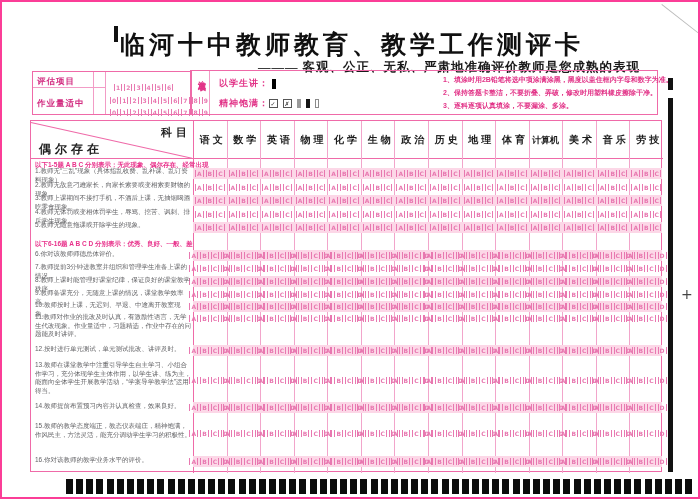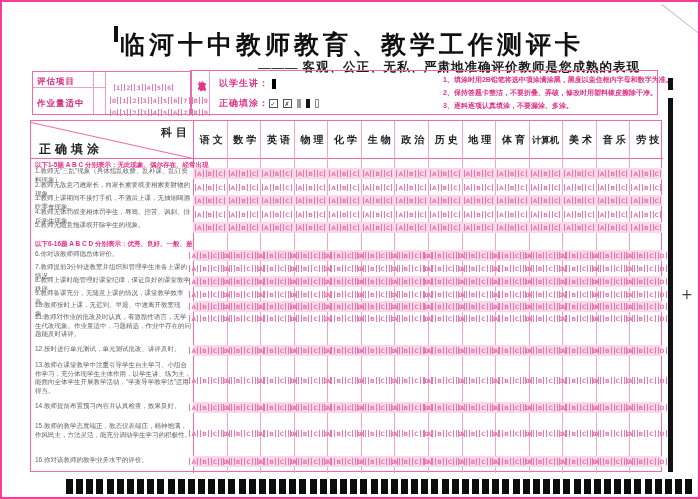--- a/index.html
+++ b/index.html
@@ -65,31 +65,31 @@
     <div class="digit-line" id="class-digits-2" style="left:76px;top:29px;"><span class="bubble">0</span><span class="bubble">1</span><span class="bubble">2</span><span class="bubble">3</span><span class="bubble">4</span><span class="bubble">5</span><span class="bubble">6</span><span class="bubble">7</span><span class="bubble">8</span><span class="bubble">9</span></div>
   </div>
 
   <div id="notice" class="abs">
     <div id="notice-label">注意事项</div>
     <div id="notice-vline"></div>
     <div class="fill-label" style="left:28px;top:6px;">
       <span>以学生讲：</span><span class="correct-bar"></span>
     </div>
     <div class="fill-label" style="left:28px;top:26px;">
-      <span>正确填涂：</span><span id="wrong-marks"><span class="mk mk-box">✓</span><span class="mk mk-box">✗</span><span class="mk mk-half"></span><span class="mk mk-solid"></span><span class="mk mk-empty"></span></span>
+      <span>精神饱满：</span><span id="wrong-marks"><span class="mk mk-box">✓</span><span class="mk mk-box">✗</span><span class="mk mk-half"></span><span class="mk mk-solid"></span><span class="mk mk-empty"></span></span>
     </div>
     <div id="notice-instructions"></div>
   <div class="instr" style="top: 4px;">1、填涂时用2B铅笔将选中项涂满涂黑，黑度以盖住框内字母和数字为准。</div>
       <div class="instr" style="top: 17px;">2、保持答题卡整洁，不要折叠、弄破，修改时用塑料橡皮擦除干净。</div>
       <div class="instr" style="top: 30px;">3、逐科逐项认真填涂，不要漏涂、多涂。</div>
     </div>
 
   <div id="grid" class="abs">
     <div class="diag" style="left:0;top:1px;width:165px;transform:rotate(12.5deg);"></div>
-    <div id="eval-header">正确填涂</div>
+    <div id="eval-header">偶尔存在</div>
     <div id="subject-word">科目</div>
     <div class="hline" style="top:37px;"></div>
     <div id="grid-dynamic">
         <div class="subj" style="left: 162px; width: 33.5714px; letter-spacing: 3px; padding-left: 3px;">语文</div>
         <div class="subj" style="left: 195.571px; width: 33.5714px; letter-spacing: 3px; padding-left: 3px;">数学</div>
         <div class="subj" style="left: 229.143px; width: 33.5714px; letter-spacing: 3px; padding-left: 3px;">英语</div>
         <div class="subj" style="left: 262.714px; width: 33.5714px; letter-spacing: 3px; padding-left: 3px;">物理</div>
         <div class="subj" style="left: 296.286px; width: 33.5714px; letter-spacing: 3px; padding-left: 3px;">化学</div>
         <div class="subj" style="left: 329.857px; width: 33.5714px; letter-spacing: 3px; padding-left: 3px;">生物</div>
         <div class="subj" style="left: 363.429px; width: 33.5714px; letter-spacing: 3px; padding-left: 3px;">政治</div>

